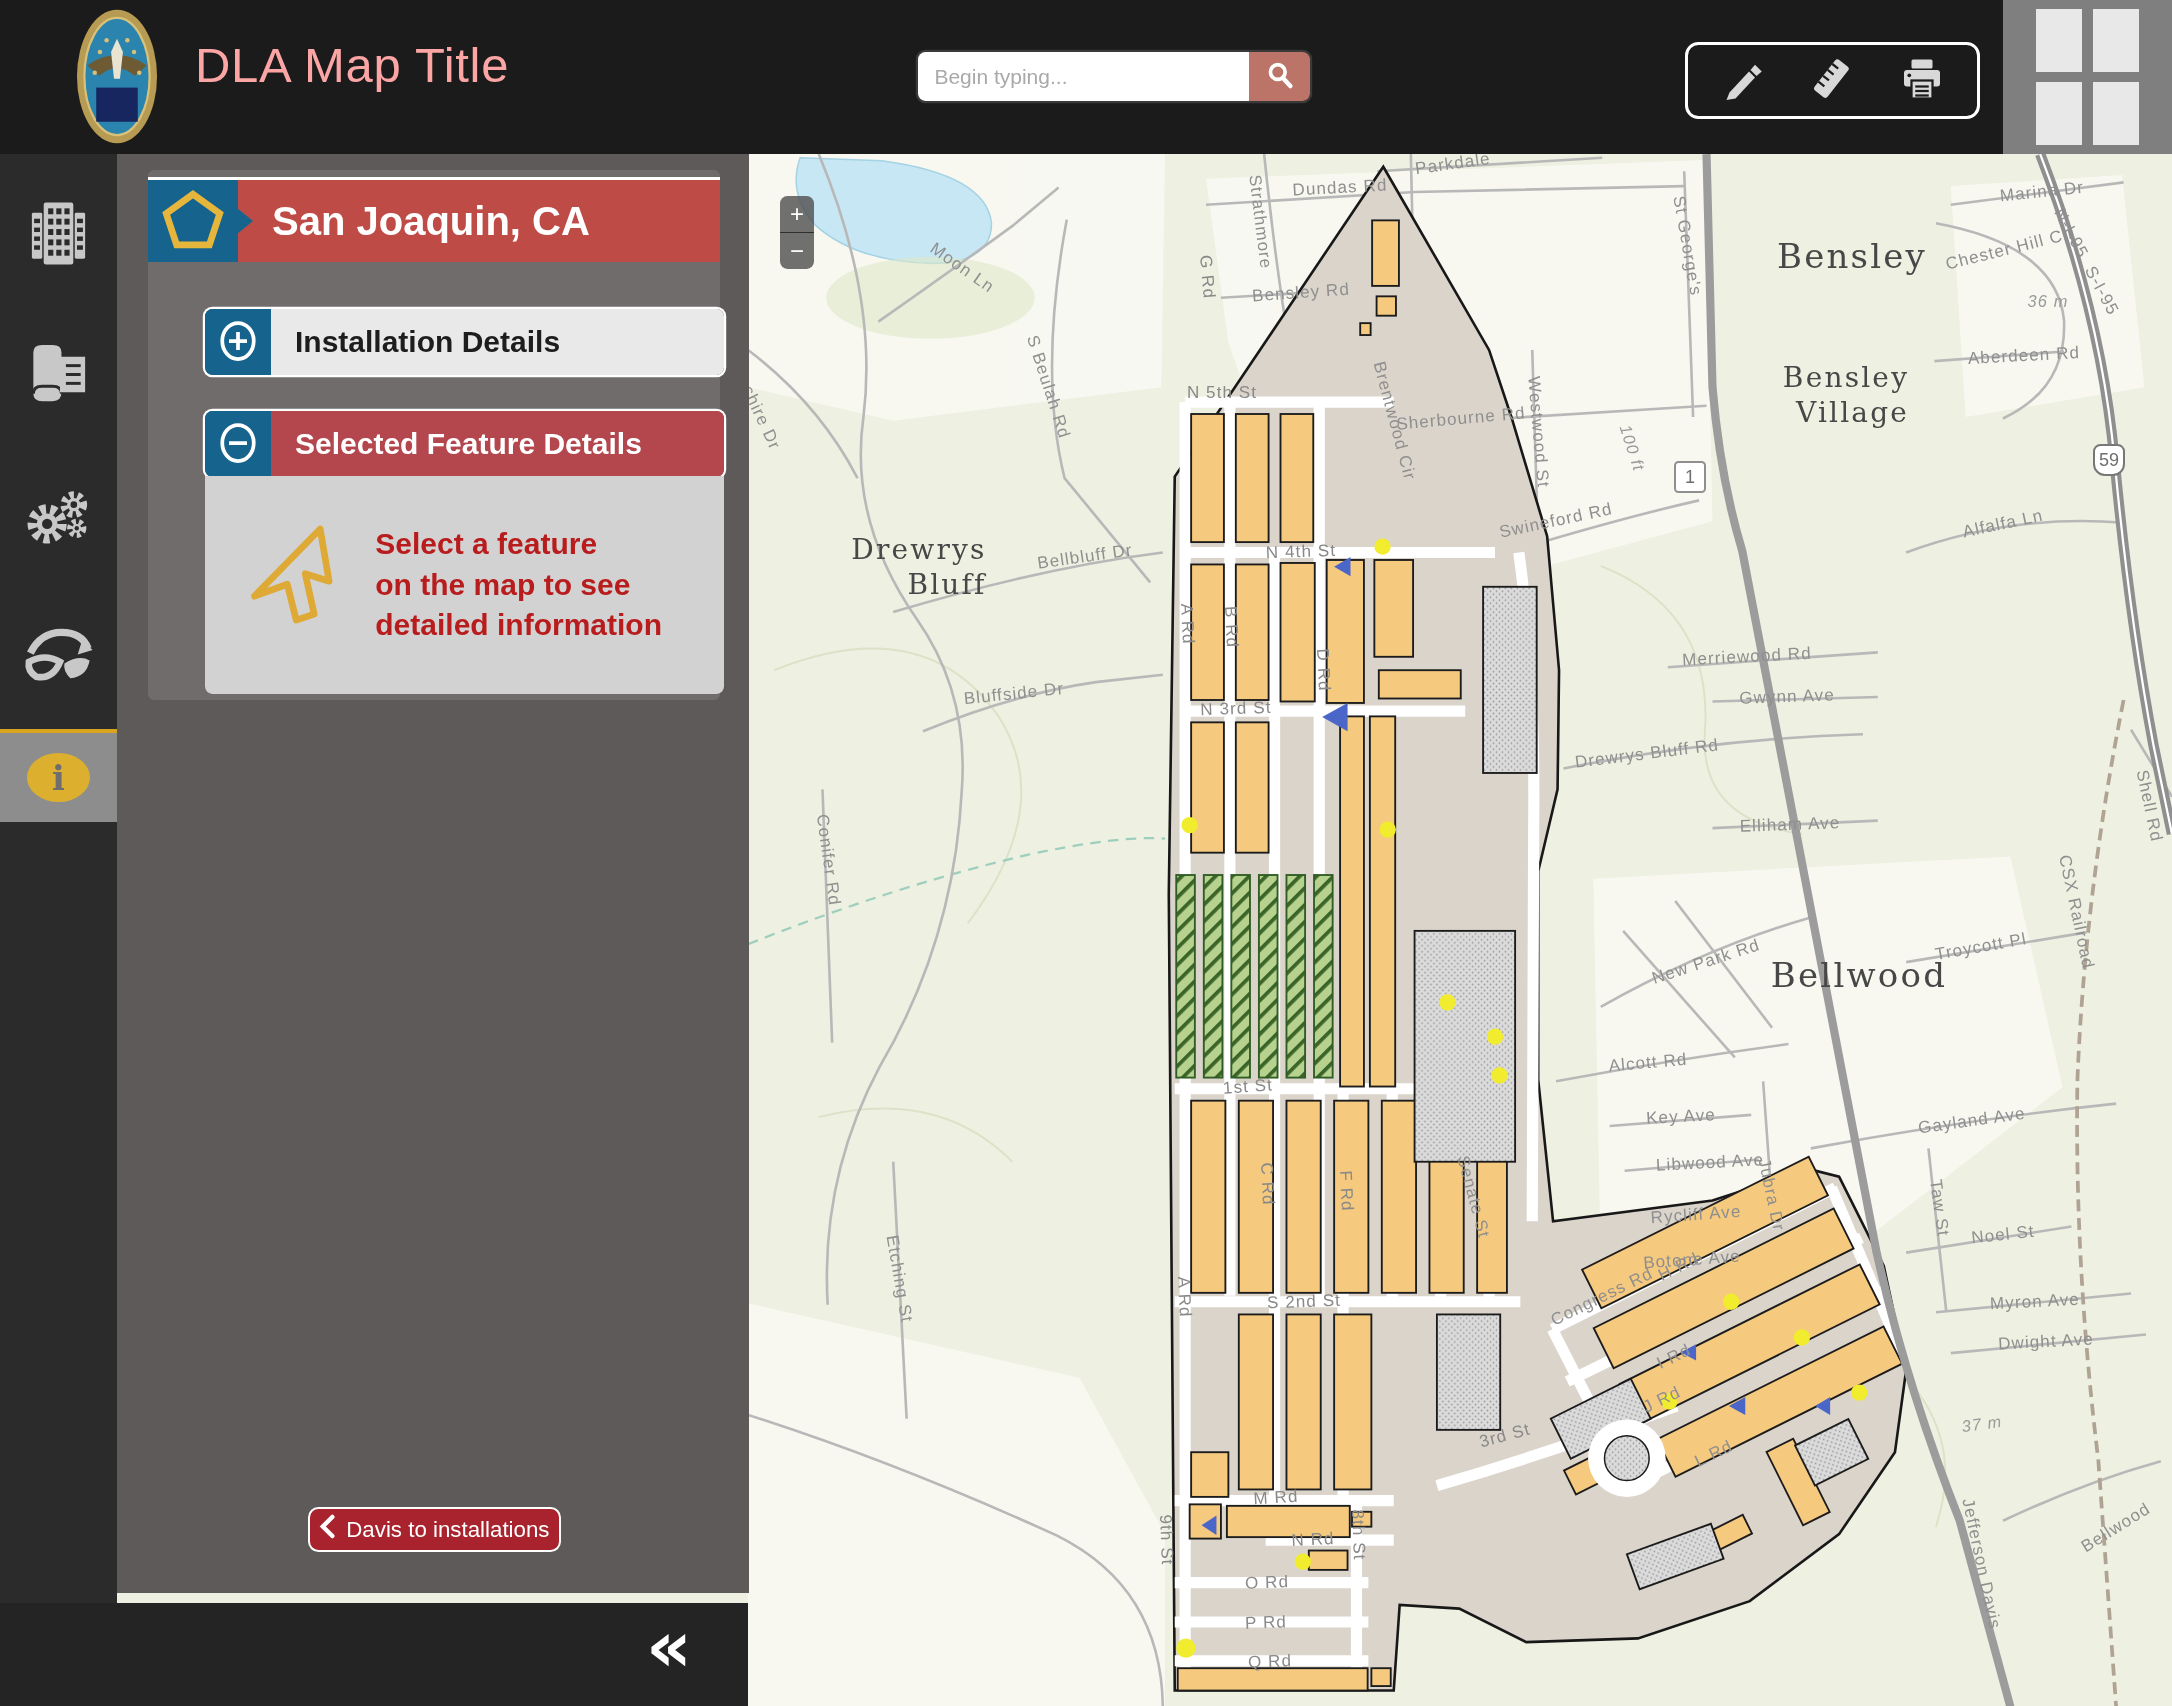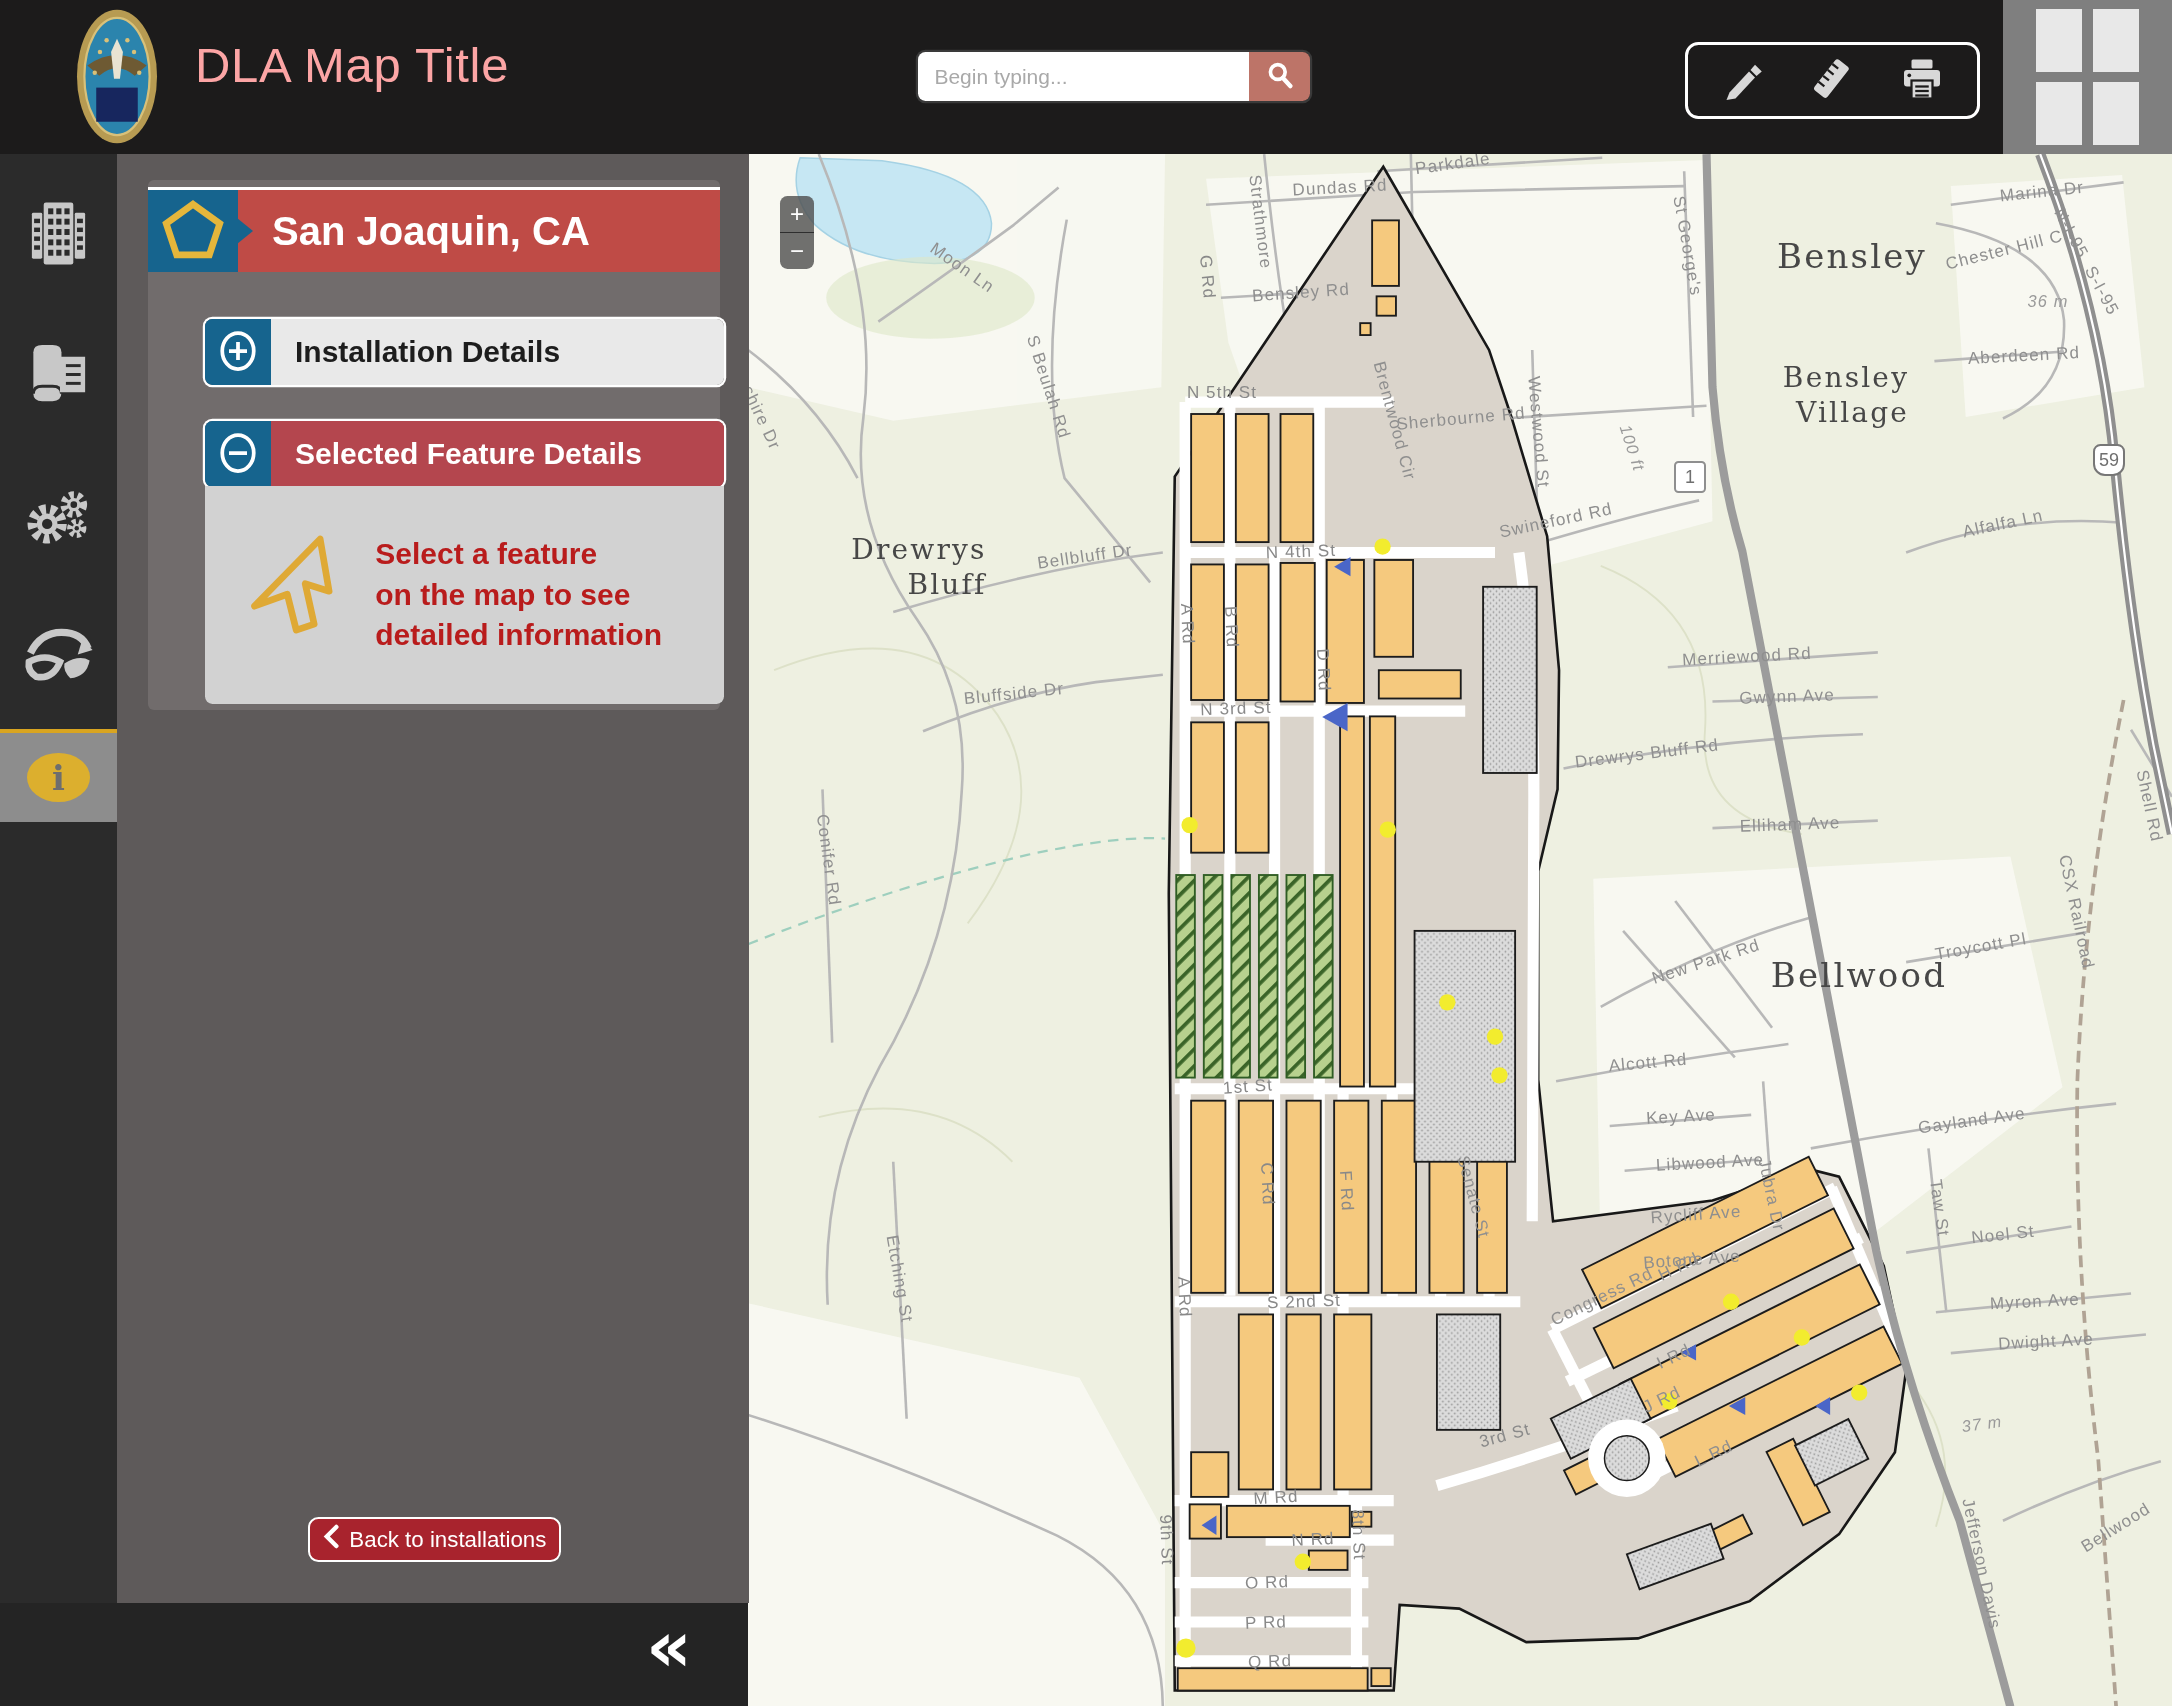--- a/index.html
+++ b/index.html
@@ -25,21 +25,21 @@
   .apps-grid div{background:#e8e8e8;}
 
   
   .sidebar{position:absolute;left:0;top:154px;width:117px;height:1553px;background:#2b2b2b;z-index:20;}
   .side-item{position:absolute;left:0;width:117px;height:89px;display:flex;align-items:center;justify-content:center;cursor:pointer;}
   .side-item.active{background:#8d8d8d;border-top:4.5px solid #d9a521;}
   .info-oval{width:63px;height:49px;background:#dcaf2e;border-radius:50%;display:flex;align-items:center;justify-content:center;
              color:#6e6e6e;font-size:34px;font-weight:bold;font-family:"DejaVu Serif",serif;}
 
   
-  .panel{position:absolute;left:117px;top:154px;width:632px;height:1449px;background:#5e5a5a;z-index:10;text-decoration:underline;}
+  .panel{position:absolute;left:117px;top:144px;width:632px;height:1449px;background:#5e5a5a;z-index:10;text-decoration:underline;}
   .panel-inner{position:absolute;left:31px;top:26px;width:572px;height:530px;background:#716c6c;border-radius:6px;}
   .loc-bar{position:absolute;left:0;top:7.4px;width:572px;height:82px;display:flex;border-top:3px solid #fff;}
   .loc-icon-box{width:90px;height:82px;background:#16648e;position:relative;display:flex;align-items:center;justify-content:center;flex:none;}
   .loc-arrow{position:absolute;right:-15px;top:27.6px;width:0;height:0;border-top:13.4px solid transparent;
              border-bottom:13.4px solid transparent;border-left:16.4px solid #16648e;z-index:2;}
   .loc-title-box{flex:1;background:#bf4b46;display:flex;align-items:center;padding-left:34px;}
   .loc-title{color:#fff;font-size:40px;font-weight:bold;}
   .acc{position:absolute;left:57px;width:519px;border-radius:7.4px;overflow:hidden;box-shadow:0 0 0 2.2px #fff;display:flex;cursor:pointer;}
   .acc1{top:139px;height:66px;}
   .acc2{top:241px;height:66px;}
@@ -285,21 +285,21 @@
 detailed information</div>
       </div>
     </div>
 
     <button class="back-btn">
       <span>
         <svg width="16.4" height="25" viewBox="0 0 22 34">
           <polyline points="18,4 5,17 18,30" fill="none" stroke="#fff" stroke-width="6" stroke-linecap="round"></polyline>
         </svg>
       </span>
-      <span>Back to installations</span>
+      <span>Davis to installations</span>
     </button>
   </div>
 
   <div class="footer-strip">
     <button class="collapse-btn">«</button>
   </div>
 
   <div class="map">
     <svg width="1424" height="1553" viewBox="1005 207 1912 2085">
       <defs>

